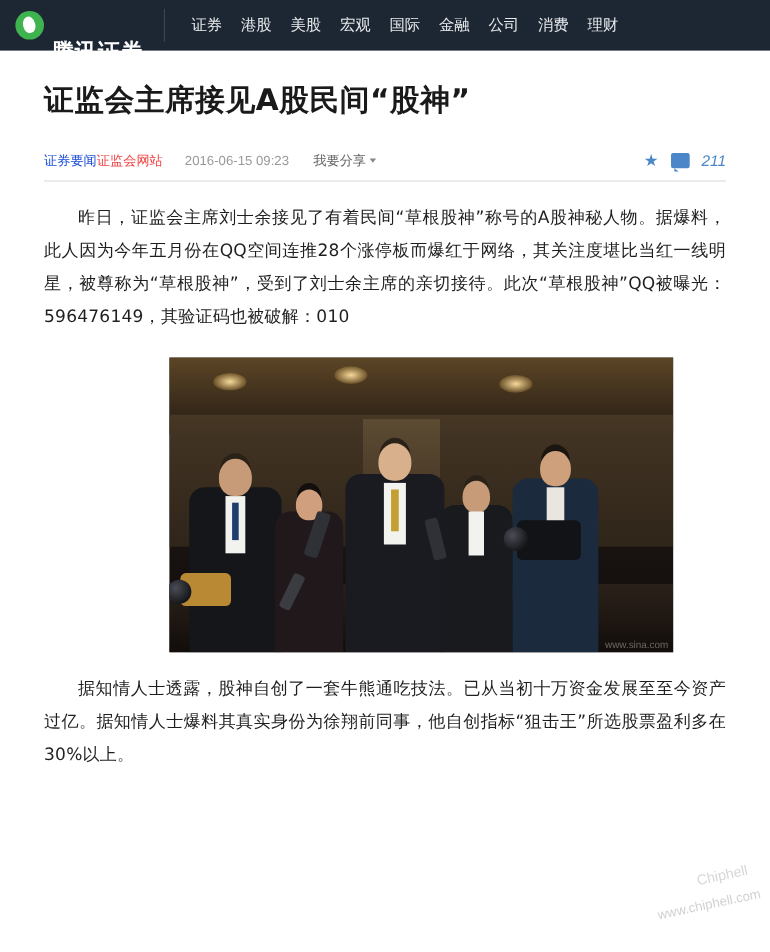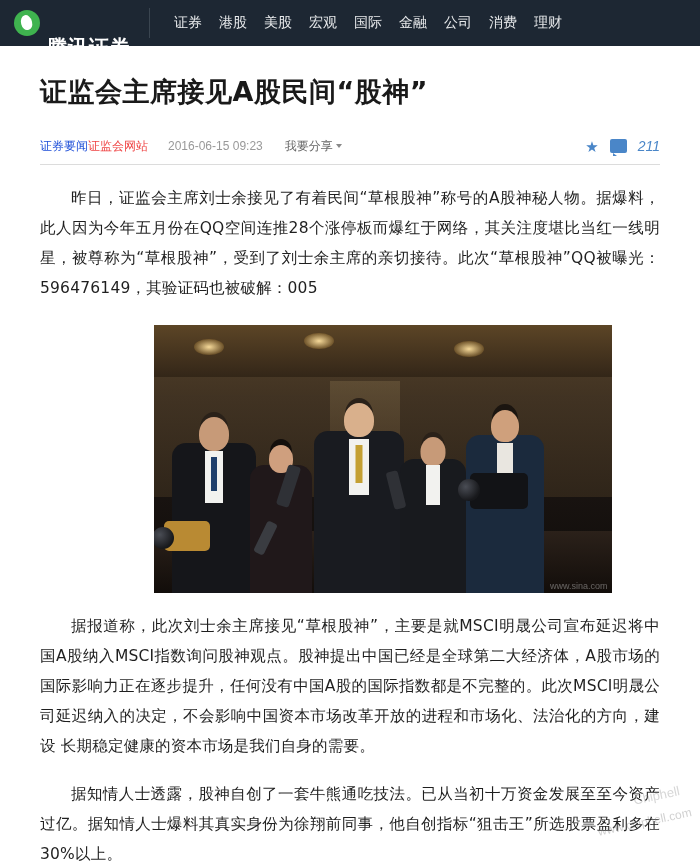--- a/index.html
+++ b/index.html
@@ -327,21 +327,21 @@
     <span class="meta-source">证监会网站</span>
     <span class="meta-time">2016-06-15 09:23</span>
     <span class="meta-share"><span>我要分享</span><span class="caret"></span></span>
     <span class="meta-right">
       <span class="icon-star">★</span>
       <span class="icon-comment"></span>
       <span class="comment-count">211</span>
     </span>
   </div>
 
-  <p class="body-text">昨日，证监会主席刘士余接见了有着民间“草根股神”称号的A股神秘人物。据爆料，此人因为今年五月份在QQ空间连推28个涨停板而爆红于网络，其关注度堪比当红一线明星，被尊称为“草根股神”，受到了刘士余主席的亲切接待。此次“草根股神”QQ被曝光：596476149，其验证码也被破解：005</p>
+  <p class="body-text">昨日，证监会主席刘士余接见了有着民间“草根股神”称号的A股神秘人物。据爆料，此人因为今年五月份在QQ空间连推28个涨停板而爆红于网络，其关注度堪比当红一线明星，被尊称为“草根股神”，受到了刘士余主席的亲切接待。此次“草根股神”QQ被曝光：596476149，其验证码也被破解：010</p>
 
   <div class="photo-wrap">
     <div class="photo">
       <div class="ceiling"></div>
       <div class="lamp" style="left:40px; top:14px;"></div>
       <div class="lamp" style="left:150px; top:8px;"></div>
       <div class="lamp" style="left:300px; top:16px;"></div>
       <div class="wallpanel"></div>
       <div class="door"></div>
       <div class="floor"></div>
@@ -378,18 +378,17 @@
       <div class="mic" style="left:128px; top:140px; width:13px; height:42px; transform:rotate(18deg);"></div>
       <div class="mic" style="left:236px; top:146px; width:12px; height:38px; transform:rotate(-14deg);"></div>
       <div class="mic" style="left:106px; top:196px; width:11px; height:34px; transform:rotate(26deg); background:#3a3c41;"></div>
       <div class="cam" style="left:316px; top:148px; width:58px; height:36px;"></div>
       <div class="cam" style="left:10px; top:196px; width:46px; height:30px; background:#b98a33;"></div>
 
       <div class="watermark">www.sina.com</div>
     </div>
   </div>
 
-  <p class="body-text">据报道称，此次刘士余主席接见“草根股神”，主要是就MSCI明晟公司宣布延迟将中国A股纳入MSCI指数询问股神观点。股神提出中国已经是全球第二大经济体，A股市场的国际影响力正在逐步提升，任何没有中国A股的国际指数都是不完整的。此次MSCI明晟公司延迟纳入的决定，不会影响中国资本市场改革开放的进程和市场化、法治化的方向，建设 长期稳定健康的资本市场是我们自身的需要。</p>
   <p class="body-text">据知情人士透露，股神自创了一套牛熊通吃技法。已从当初十万资金发展至至今资产过亿。据知情人士爆料其真实身份为徐翔前同事，他自创指标“狙击王”所选股票盈利多在30%以上。</p>
 </div>
 
 <div class="page-watermark-2">Chiphell</div>
 <div class="page-watermark">www.chiphell.com</div>
 
 </body></html>

